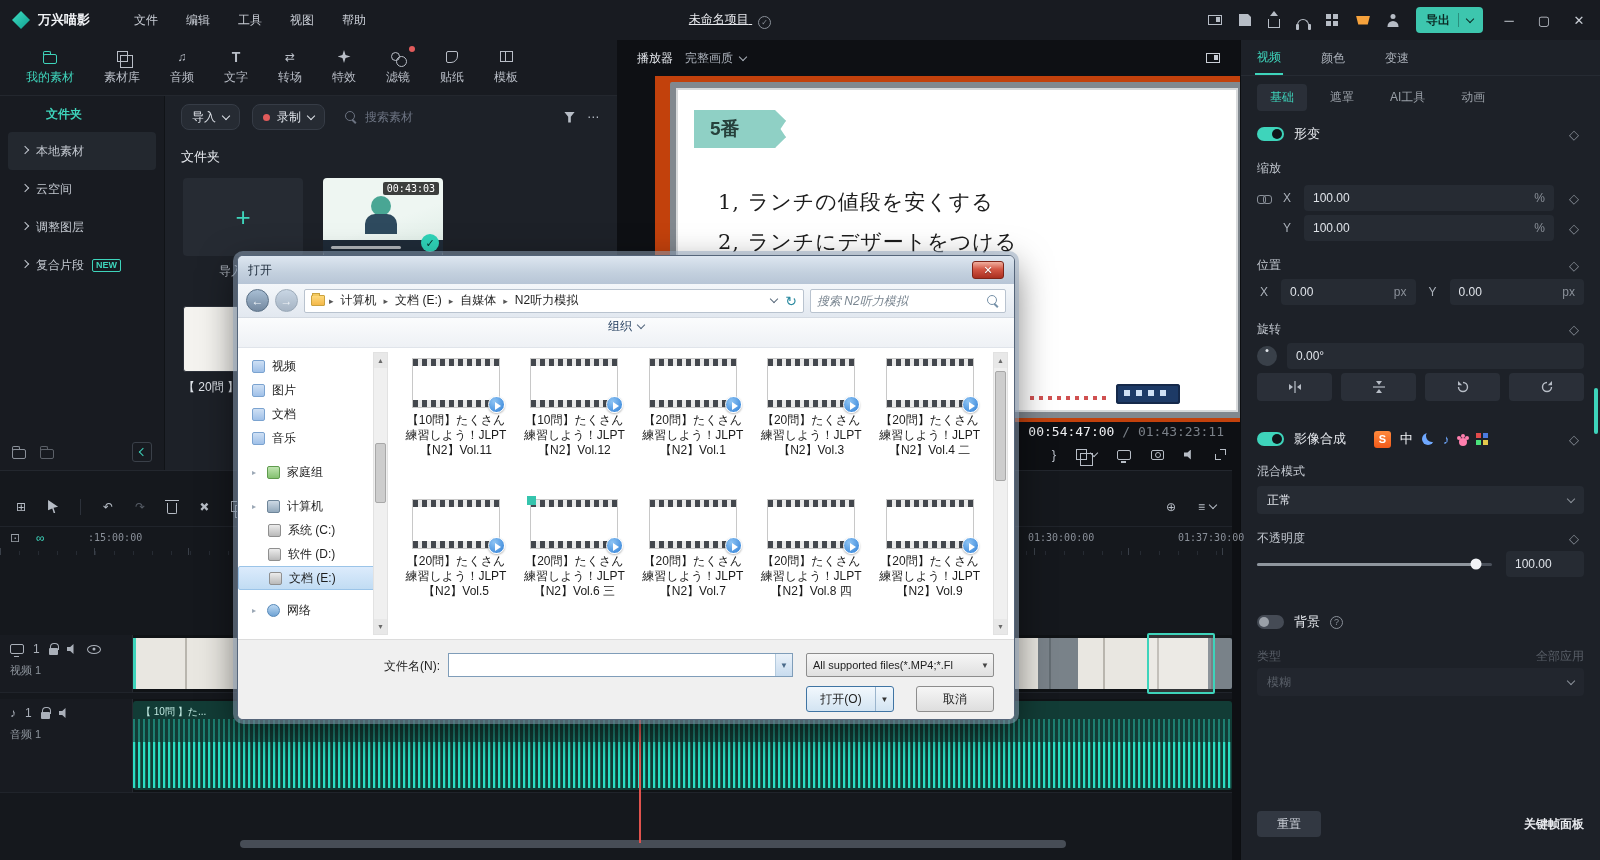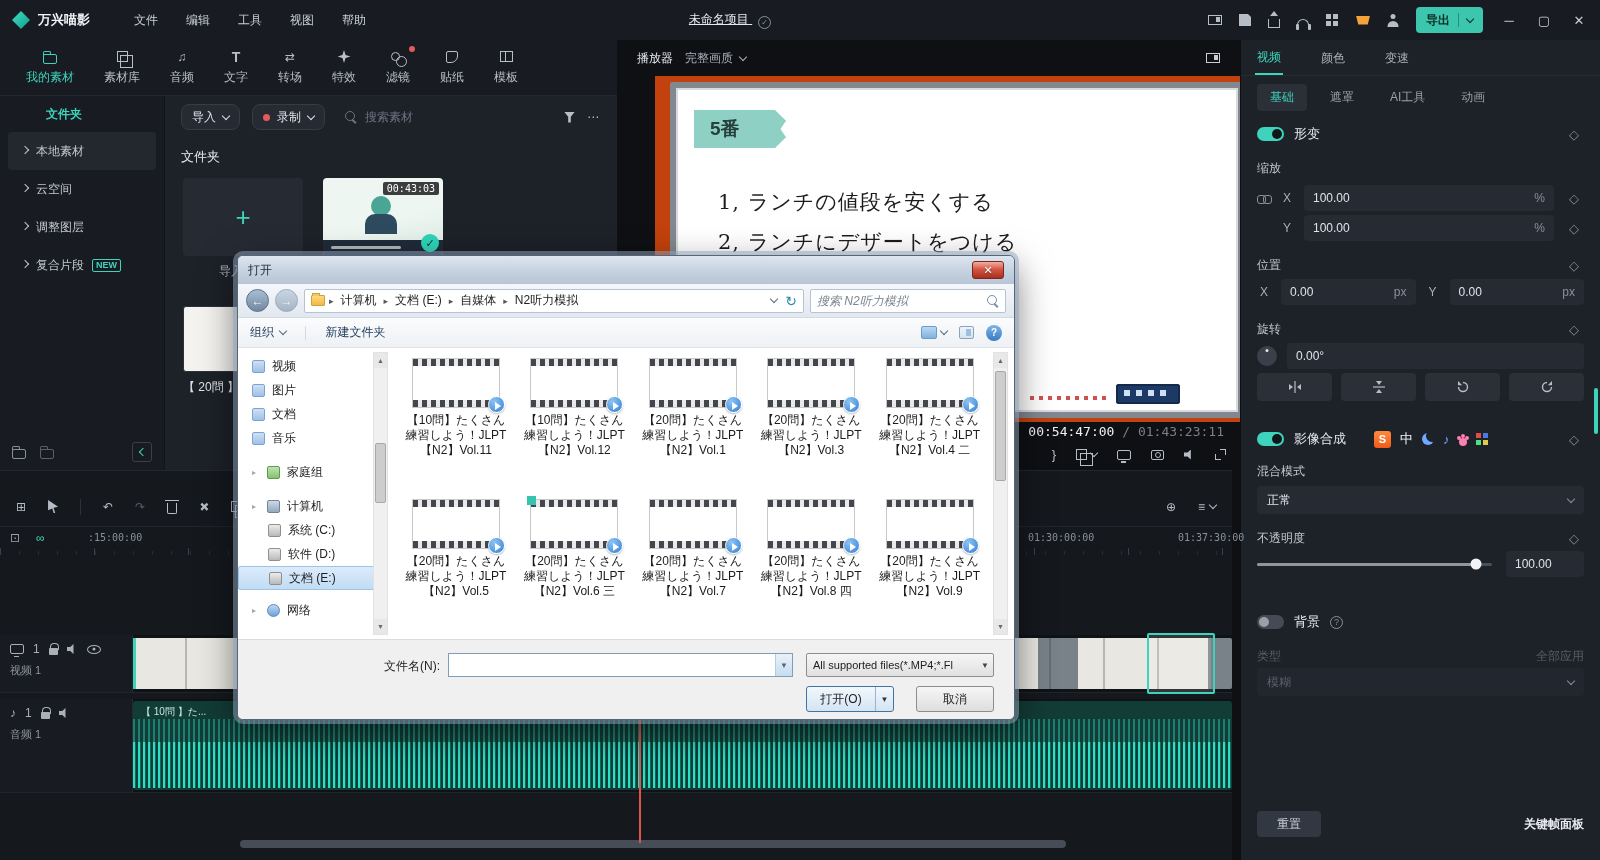--- a/index.html
+++ b/index.html
@@ -200,21 +200,21 @@
   .fold { width:14px; height:11px; background:linear-gradient(#ffd97a,#f4b84a); border:1px solid #caa23f; border-radius:1px; position:relative; flex:none; }
   .fold::before { content:""; position:absolute; top:-3px; left:0; width:6px; height:2px; background:#f4c95e; border:1px solid #caa23f; border-bottom:none; }
   .crumb { padding:0 3px; white-space:nowrap; }
   .csep { color:#555; font-size:9px; padding:0 1px; }
   .crumb-end { margin-left:auto; display:flex; align-items:center; gap:8px; color:#5a6a7c; }
   .refresh { color:#2b8aa0; font-size:14px; }
   .searchbox { width:196px; height:24px; background:#fff; border:1px solid #b9c3cf; border-radius:2px; display:flex; align-items:center; padding:0 6px; gap:6px; flex:none; }
   .searchbox input { flex:1; border:none; outline:none; font-size:12px; font-style:italic; color:#444; min-width:0; background:transparent; }
   .searchbox input::placeholder { color:#7a8691; font-style:italic; }
   .searchbox .i-mag { color:#7691a8; flex:none; }
-  .dlg-bar { height:30px; display:flex; align-items:center; padding:0 12px; gap:16px; background:linear-gradient(#fbfcfd,#eef1f5); border-bottom:1px solid #e0e4ea; color:#1e395b; }
+  .dlg-bar { height:30px; display:flex; align-items:center; padding:0 12px; gap:16px; background:linear-gradient(#fbfcfd,#eef1f5); border-bottom:1px solid #e0e4ea; color:#1e395b;flex-direction:column; }
   .bar-right { margin-left:auto; display:flex; align-items:center; gap:12px; }
   .viewsic { width:16px; height:13px; background:linear-gradient(#bcd8f2,#7fb2de); border:1px solid #6b9cc8; border-radius:2px; }
   .paneic { width:15px; height:13px; border:1px solid #8aa4bd; border-radius:2px; background:linear-gradient(#eef4fa,#d6e4f1); position:relative; }
   .paneic::after { content:""; position:absolute; right:2px; top:2px; bottom:2px; width:5px; background:#9fbfdd; }
   .helpic { width:16px; height:16px; border-radius:50%; background:linear-gradient(#7fb4e8,#3a7bc0); color:#fff; font-size:10px; font-weight:bold; display:flex; align-items:center; justify-content:center; }
   .dlg-body { position:absolute; top:92px; bottom:80px; left:0; right:0; background:#fff; display:flex; overflow:hidden; }
   .navpane { width:150px; padding:6px 0 0 0; position:relative; flex:none; }
   .nitem { height:24px; display:flex; align-items:center; gap:7px; padding-left:14px; color:#1e1e1e; white-space:nowrap; }
   .nitem .twirl { color:#9aa7b5; font-size:8px; width:8px; }
   .nitem.child { padding-left:30px; }

